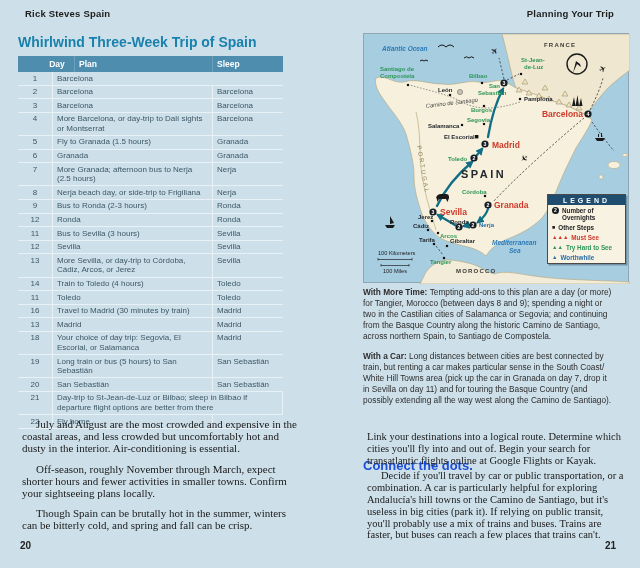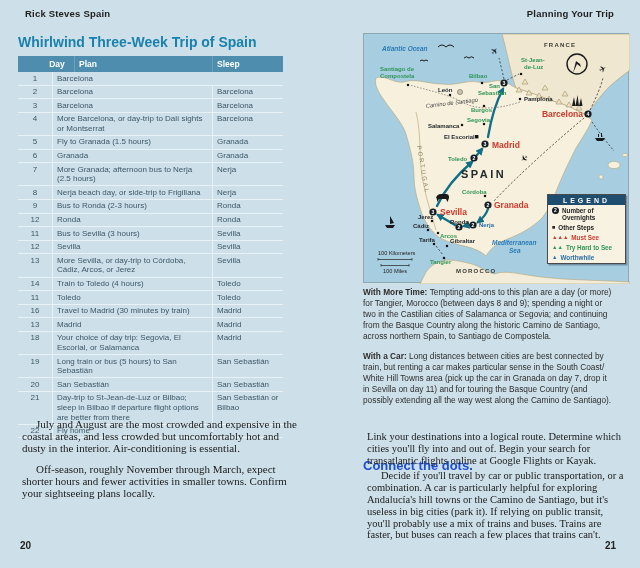--- a/index.html
+++ b/index.html
@@ -192,33 +192,33 @@
         <div class="cell-sleep">San Sebastián</div>
       </div>
       <div class="trow">
         <div class="cell-day">20</div>
         <div class="cell-plan">San Sebastián</div>
         <div class="cell-sleep">San Sebastián</div>
       </div>
       <div class="trow">
         <div class="cell-day">21</div>
         <div class="cell-plan">Day-trip to St-Jean-de-Luz or Bilbao; sleep in Bilbao if departure flight options are better from there</div>
-        <div class="cell-sleep">San Sebastián or Bilbao</div>
       </div>
       <div class="trow">
         <div class="cell-day">22</div>
         <div class="cell-plan">Fly home</div>
         <div class="cell-sleep"></div>
       </div>
     </div>
 </div>
 
 <div class="left-text">
     <p>July and August are the most crowded and expensive in the coastal areas, and less crowded but uncomfortably hot and dusty in the interior. Air-conditioning is essential.</p>
     <p>Off-season, roughly November through March, expect shorter hours and fewer activities in smaller towns. Confirm your sightseeing plans locally.</p>
+    <p>Though Spain can be brutally hot in the summer, winters can be bitterly cold, and spring and fall can be crisp.</p>
   </div>
 <div class="pageno pn-left">20</div>
 
 <div class="map-wrap">
   <svg width="266" height="250" viewBox="0 0 266 250">
     <defs>
       <marker id="arrow" viewBox="0 0 10 10" refX="7" refY="5" markerWidth="3.4" markerHeight="3.4" orient="auto-start-reverse">
         <path d="M0,0 L10,5 L0,10 z" fill="#106f86"></path>
       </marker>
     </defs>

